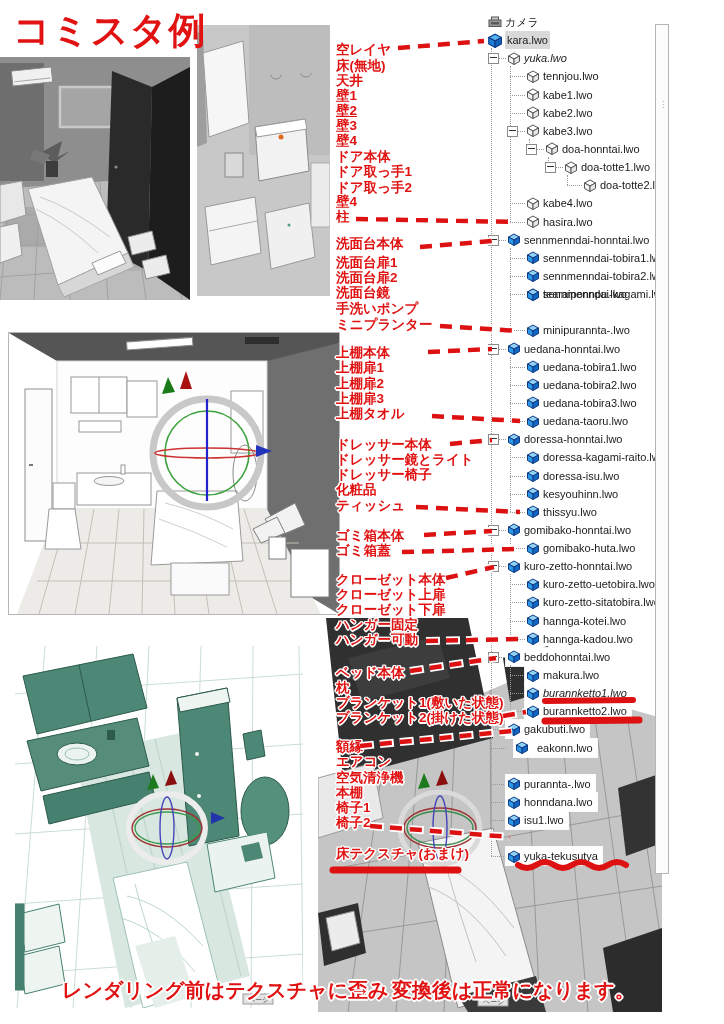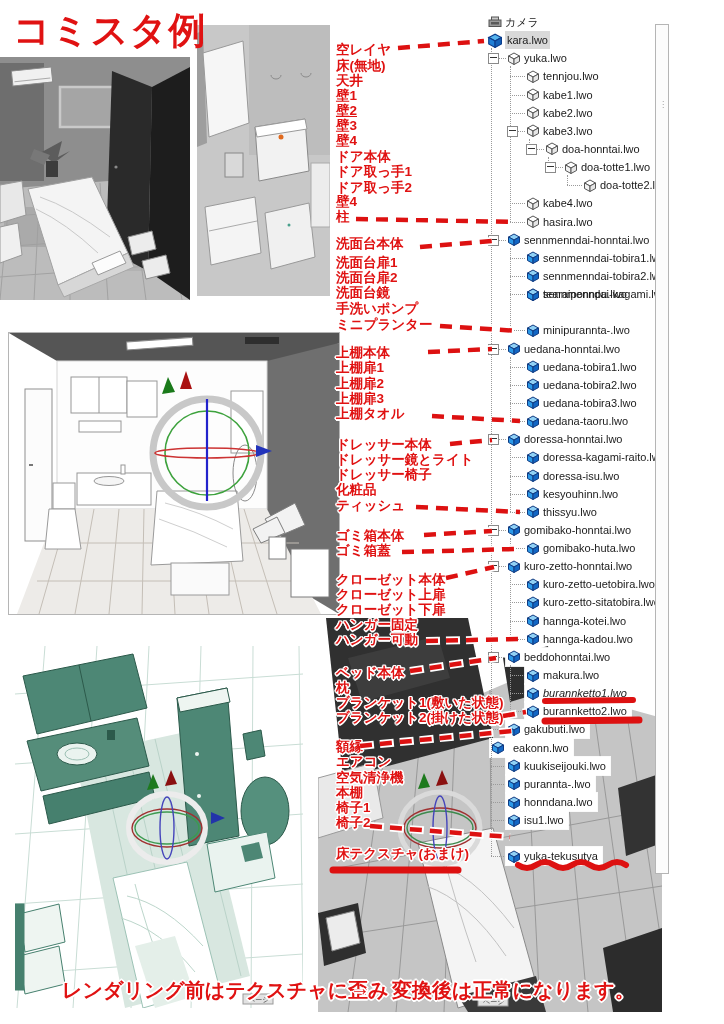--- a/index.html
+++ b/index.html
@@ -280,21 +280,21 @@
         <span class="icon">
           <svg width="15" height="15" viewBox="0 0 13 13">
             <path d="M1.5,4 7,1 12.5,4 7,7Z" fill="#56b4ee" stroke="#0a3c8c"></path>
             <path d="M1.5,4 7,7 7,12.5 1.5,9.5Z" fill="#1f7fd6" stroke="#0a3c8c"></path>
             <path d="M12.5,4 7,7 7,12.5 12.5,9.5Z" fill="#1461b8" stroke="#0a3c8c"></path>
           </svg>
         </span>
         <span class="t-label sel">kara.lwo</span>
       </div>
     </div>
-    <div class="tree-row" style="top: 49.28px;">
+    <div class="tree-row" style="top: 49.28px; font-style: italic;">
       <div class="stub" style="left: 13px; width: 15px;"></div>
       <div class="row-body" style="left: 28px;">
         <span class="icon">
           <svg width="13" height="13" viewBox="0 0 13 13">
             <path d="M1.5,4 7,1 12.5,4 7,7Z" fill="#fff" stroke="#555"></path>
             <path d="M1.5,4 7,7 7,12.5 1.5,9.5Z" fill="#f2f2f2" stroke="#555"></path>
             <path d="M12.5,4 7,7 7,12.5 12.5,9.5Z" fill="#e6e6e6" stroke="#555"></path>
           </svg>
         </span>
         <span class="t-label">yuka.lwo</span>
@@ -786,42 +786,29 @@
             <path d="M1.5,4 7,1 12.5,4 7,7Z" fill="#8fd0f5" stroke="#103a80"></path>
             <path d="M1.5,4 7,7 7,12.5 1.5,9.5Z" fill="#2b99e8" stroke="#103a80"></path>
             <path d="M12.5,4 7,7 7,12.5 12.5,9.5Z" fill="#1266c4" stroke="#103a80"></path>
           </svg>
         </span>
         <span class="t-label">gakubuti.lwo</span>
       </div>
     </div>
     <div class="tree-row" style="top: 738.6px;">
       <div class="stub" style="left: 13px; width: 15px;"></div>
-      <div class="row-body chip" style="left: 12px; gap: 8px;">
+      <div class="row-body chip" style="left: 36px; gap: 8px;">
         <span class="icon">
           <svg width="13" height="13" viewBox="0 0 13 13">
             <path d="M1.5,4 7,1 12.5,4 7,7Z" fill="#8fd0f5" stroke="#103a80"></path>
             <path d="M1.5,4 7,7 7,12.5 1.5,9.5Z" fill="#2b99e8" stroke="#103a80"></path>
             <path d="M12.5,4 7,7 7,12.5 12.5,9.5Z" fill="#1266c4" stroke="#103a80"></path>
           </svg>
         </span>
         <span class="t-label">eakonn.lwo</span>
-      </div>
-    </div>
-    <div class="tree-row" style="top: 756.74px;">
-      <div class="stub" style="left: 13px; width: 15px;"></div>
-      <div class="row-body chip" style="left: 28px;">
-        <span class="icon">
-          <svg width="13" height="13" viewBox="0 0 13 13">
-            <path d="M1.5,4 7,1 12.5,4 7,7Z" fill="#8fd0f5" stroke="#103a80"></path>
-            <path d="M1.5,4 7,7 7,12.5 1.5,9.5Z" fill="#2b99e8" stroke="#103a80"></path>
-            <path d="M12.5,4 7,7 7,12.5 12.5,9.5Z" fill="#1266c4" stroke="#103a80"></path>
-          </svg>
-        </span>
-        <span class="t-label">kuukiseijouki.lwo</span>
       </div>
     </div>
     <div class="tree-row" style="top: 774.88px;">
       <div class="stub" style="left: 13px; width: 15px;"></div>
       <div class="row-body chip" style="left: 28px;">
         <span class="icon">
           <svg width="13" height="13" viewBox="0 0 13 13">
             <path d="M1.5,4 7,1 12.5,4 7,7Z" fill="#8fd0f5" stroke="#103a80"></path>
             <path d="M1.5,4 7,7 7,12.5 1.5,9.5Z" fill="#2b99e8" stroke="#103a80"></path>
             <path d="M12.5,4 7,7 7,12.5 12.5,9.5Z" fill="#1266c4" stroke="#103a80"></path>

